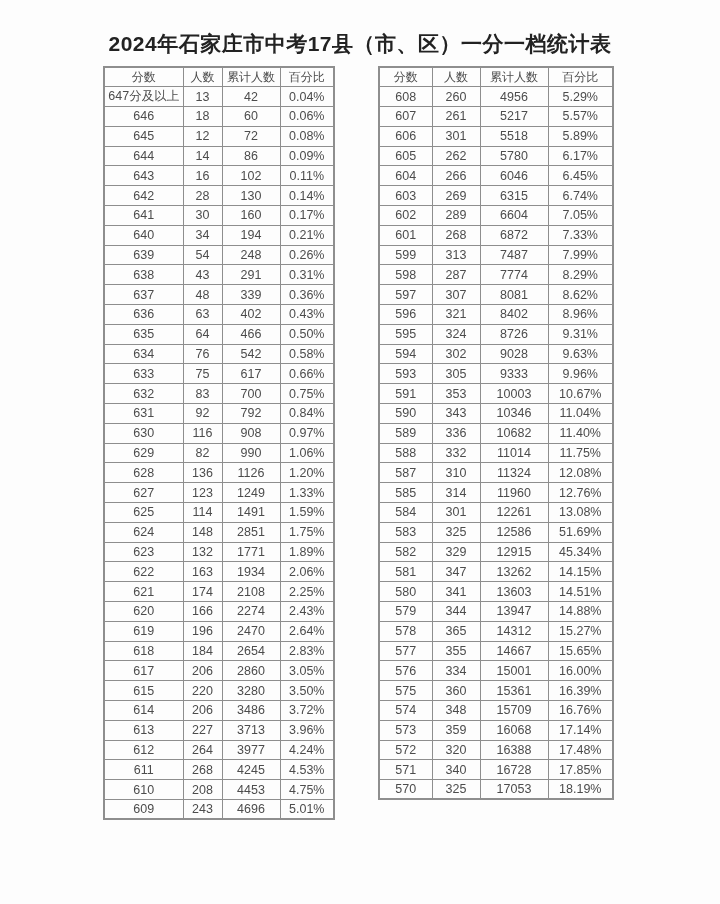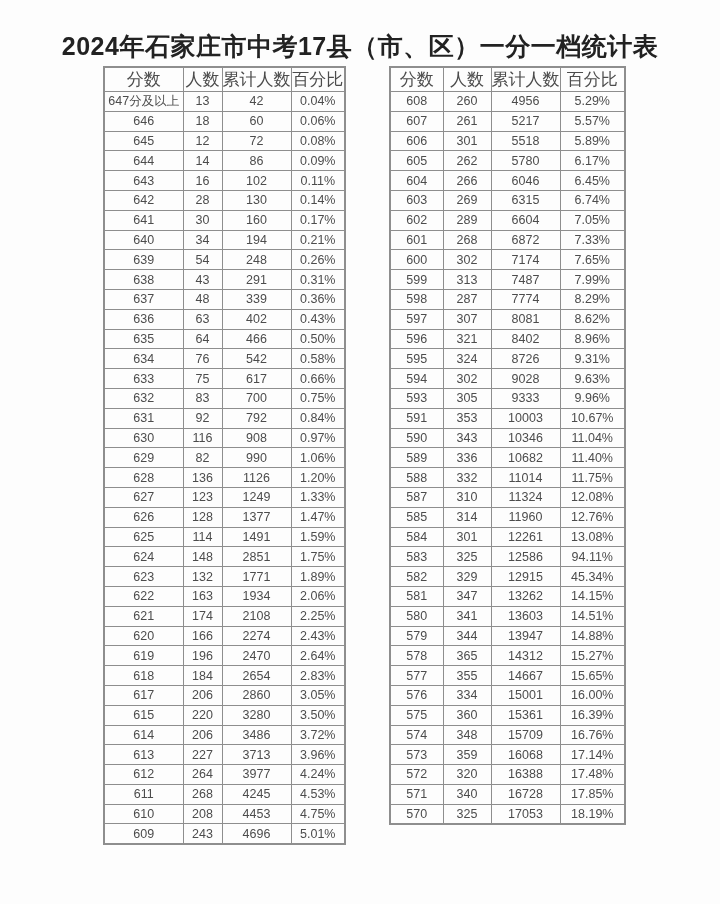--- a/index.html
+++ b/index.html
@@ -17,21 +17,21 @@
     background: var(--background);
     font-family: "Liberation Sans", "DejaVu Sans", sans-serif;
     overflow: hidden;
   }
   .title {
     position: absolute;
     top: 30px;
     left: 0;
     width: 100%;
     text-align: center;
-    font-size: 25px;
+    font-size: 21px;
     font-weight: 700;
     color: var(--title-text);
     letter-spacing: 0.5px;
   }
   .tables {
     position: absolute;
     top: 66px;
     left: 103px;
     display: flex;
     gap: 43px;
@@ -47,21 +47,21 @@
     text-align: center;
     vertical-align: middle;
     padding: 0;
     height: 19.8px;
     font-size: 12.5px;
     color: var(--text);
     font-weight: 400;
     white-space: nowrap;
     overflow: hidden;
   }
-  th { font-size: 17px; }
+  th { font-size: 12px; }
   table.left col.c1 { width: 79px; }
   table.left col.c2 { width: 39px; }
   table.left col.c3 { width: 58px; }
   table.left col.c4 { width: 54px; }
   table.right col.c1 { width: 53px; }
   table.right col.c2 { width: 48px; }
   table.right col.c3 { width: 68px; }
   table.right col.c4 { width: 65px; }
 </style>
 </head>
@@ -206,26 +206,20 @@
           <td>1126</td>
           <td>1.20%</td>
         </tr>
         <tr>
           <td>627</td>
           <td>123</td>
           <td>1249</td>
           <td>1.33%</td>
         </tr>
         <tr>
-          <td>626</td>
-          <td>128</td>
-          <td>1377</td>
-          <td>1.47%</td>
-        </tr>
-        <tr>
           <td>625</td>
           <td>114</td>
           <td>1491</td>
           <td>1.59%</td>
         </tr>
         <tr>
           <td>624</td>
           <td>148</td>
           <td>2851</td>
           <td>1.75%</td>
@@ -374,26 +368,20 @@
           <td>6604</td>
           <td>7.05%</td>
         </tr>
         <tr>
           <td>601</td>
           <td>268</td>
           <td>6872</td>
           <td>7.33%</td>
         </tr>
         <tr>
-          <td>600</td>
-          <td>302</td>
-          <td>7174</td>
-          <td>7.65%</td>
-        </tr>
-        <tr>
           <td>599</td>
           <td>313</td>
           <td>7487</td>
           <td>7.99%</td>
         </tr>
         <tr>
           <td>598</td>
           <td>287</td>
           <td>7774</td>
           <td>8.29%</td>
@@ -467,21 +455,21 @@
         <tr>
           <td>584</td>
           <td>301</td>
           <td>12261</td>
           <td>13.08%</td>
         </tr>
         <tr>
           <td>583</td>
           <td>325</td>
           <td>12586</td>
-          <td>94.11%</td>
+          <td>51.69%</td>
         </tr>
         <tr>
           <td>582</td>
           <td>329</td>
           <td>12915</td>
           <td>45.34%</td>
         </tr>
         <tr>
           <td>581</td>
           <td>347</td>

